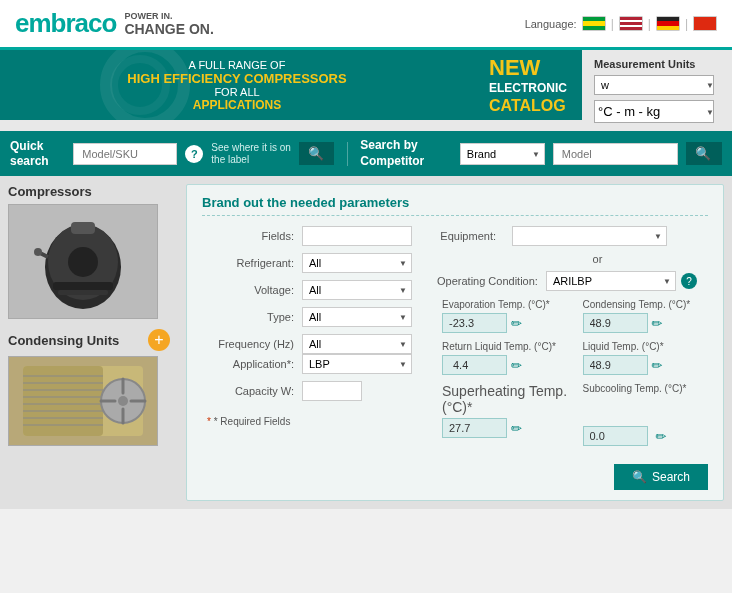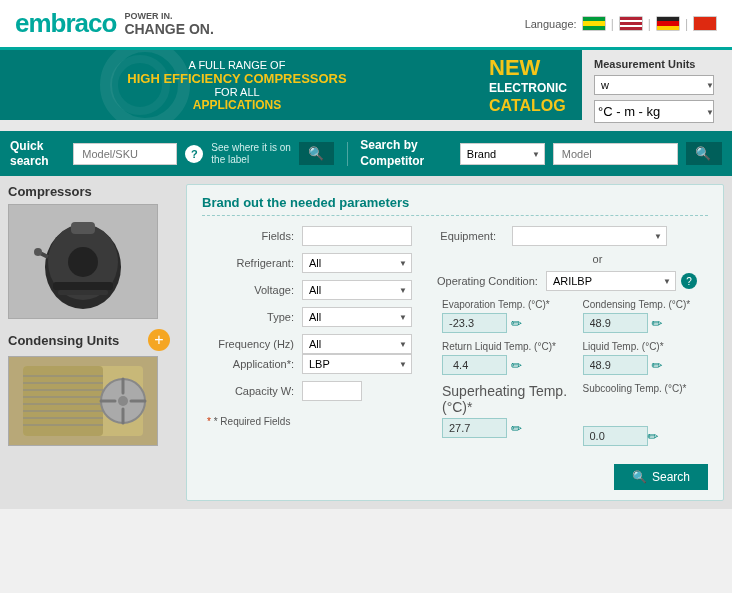--- a/index.html
+++ b/index.html
@@ -264,21 +264,21 @@
           <div>
             <div style="font-size:14px; color:#555; margin-bottom:3px;">Superheating Temp. (°C)*</div>
             <div style="display:flex; align-items:center; gap:4px;">
               <input type="text" style="border: 1px solid rgb(153, 204, 202); padding: 3px 6px; font-size: 11px; width: 65px; background: rgb(221, 238, 237); color: rgb(51, 51, 51);" value="27.7">
               <span style="color:#00807a; font-size:13px; cursor:pointer;">✏</span>
             </div>
           </div>
 
           <div>
             <div style="font-size:10px; color:#555; margin-bottom:3px;">Subcooling Temp. (°C)*</div>
-            <div style="display:flex; align-items:center; gap:0;margin-top:32px;">
+            <div style="display:flex; align-items:center; gap:8px;margin-top:32px;">
               <input type="text" style="border: 1px solid rgb(153, 204, 202); padding: 3px 6px; font-size: 11px; width: 65px; background: rgb(221, 238, 237); color: rgb(51, 51, 51);" value="0.0">
               <span style="color:#00807a; font-size:13px; cursor:pointer;">✏</span>
             </div>
           </div>
         </div>
 
         <div style="display:flex; justify-content:flex-end; margin-top:18px;">
           <button style="background:#00807a; color:#fff; border:none; padding:6px 18px; font-size:12px; cursor:pointer; display:flex; align-items:center; gap:5px;">
             <span>🔍</span>
             <span>Search</span>

